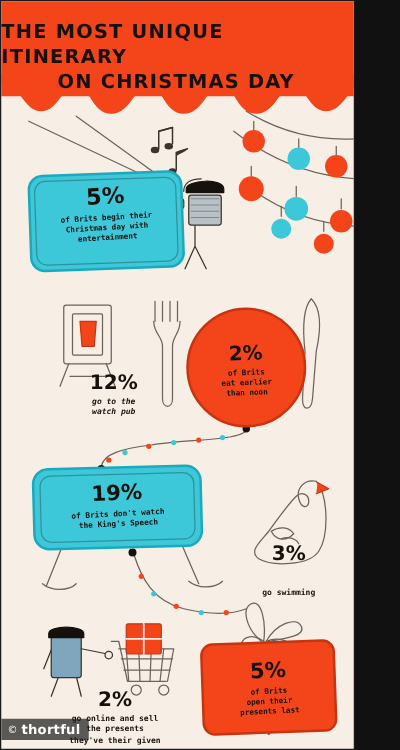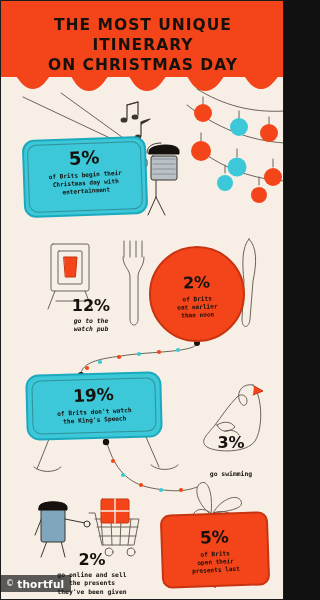--- a/index.html
+++ b/index.html
@@ -5,26 +5,26 @@
   html,body{margin:0;padding:0;background:#111;}
   body{font-family:"DejaVu Sans Mono",monospace;}
   #poster{
     position:relative;width:284px;height:600px;overflow:hidden;
     background:#f7efe6;border:1px solid #1b1b1b;box-sizing:border-box;
   }
   
   .header{position:absolute;left:-2px;top:-2px;width:288px;height:78px;background:#f4451a;}
   .scallop{position:absolute;left:-2px;top:58px;width:288px;height:34px;}
   .title{
-    position:absolute;left:0;top:14px;width:284px;text-align:center;
+    position:absolute;left:0;top:14px;width:284px;
     color:#17110d;font-family:"DejaVu Sans",sans-serif;font-weight:bold;
     font-size:15.5px;line-height:1.30;letter-spacing:1.0px;
     text-transform:uppercase;z-index:4;
   }
-  .title .l2{display:block;}
+  .title .l2{display:block;margin-left:45px;}
   
   .art{position:absolute;left:0;top:0;width:284px;height:600px;pointer-events:none;}
   
   .statbox{position:absolute;z-index:6;}
   .pct{
     font-family:"DejaVu Sans",sans-serif;font-weight:bold;color:#17110d;
     text-align:center;letter-spacing:0px;
   }
   .desc{
     font-family:"DejaVu Sans Mono",monospace;font-weight:bold;color:#17110d;
@@ -299,21 +299,21 @@
     <div class="desc">
       <div>go swimming</div>
     </div>
   </div>
 
   <div class="statbox" id="s-sell">
     <div class="pct">2%</div>
     <div class="desc">
       <div>go online and sell</div>
       <div>the presents</div>
-      <div>they've been given</div>
+      <div>they've their given</div>
     </div>
   </div>
 
   <div class="statbox" id="s-gift">
     <div class="plate"></div>
     <div class="txt">
       <div class="pct">5%</div>
       <div class="desc">
         <div>of Brits</div>
         <div>open their</div>

